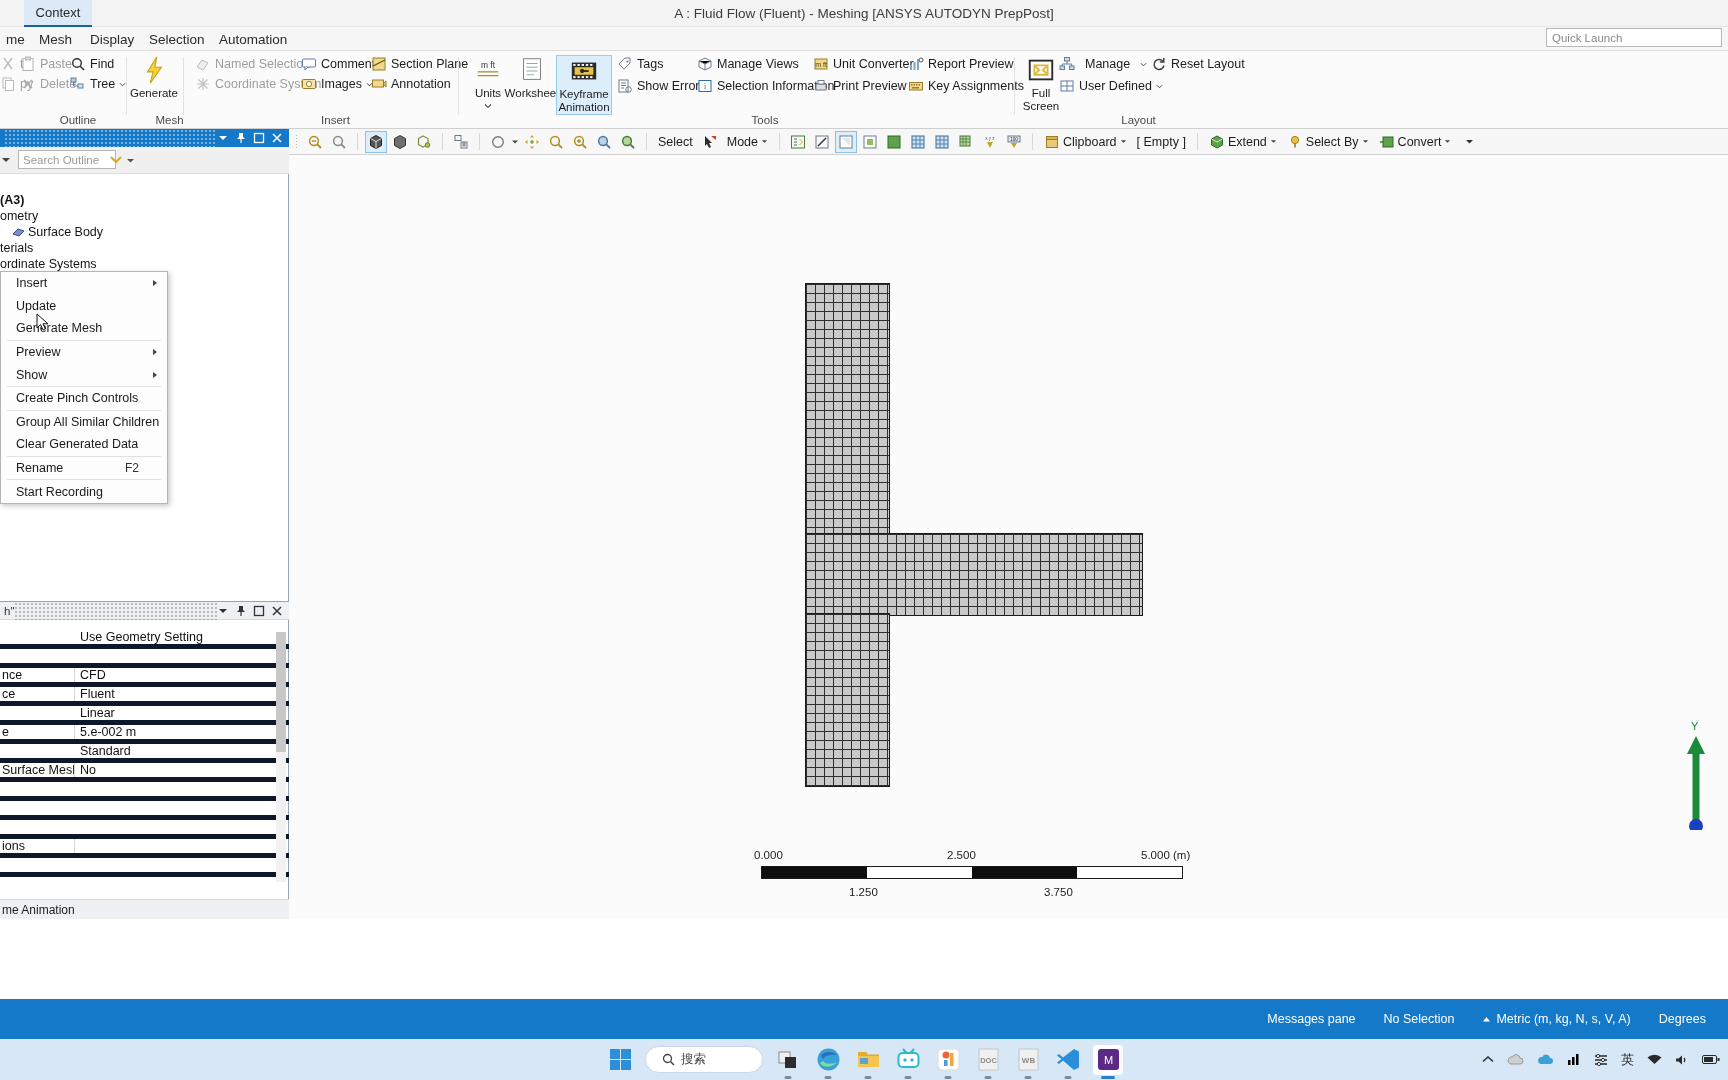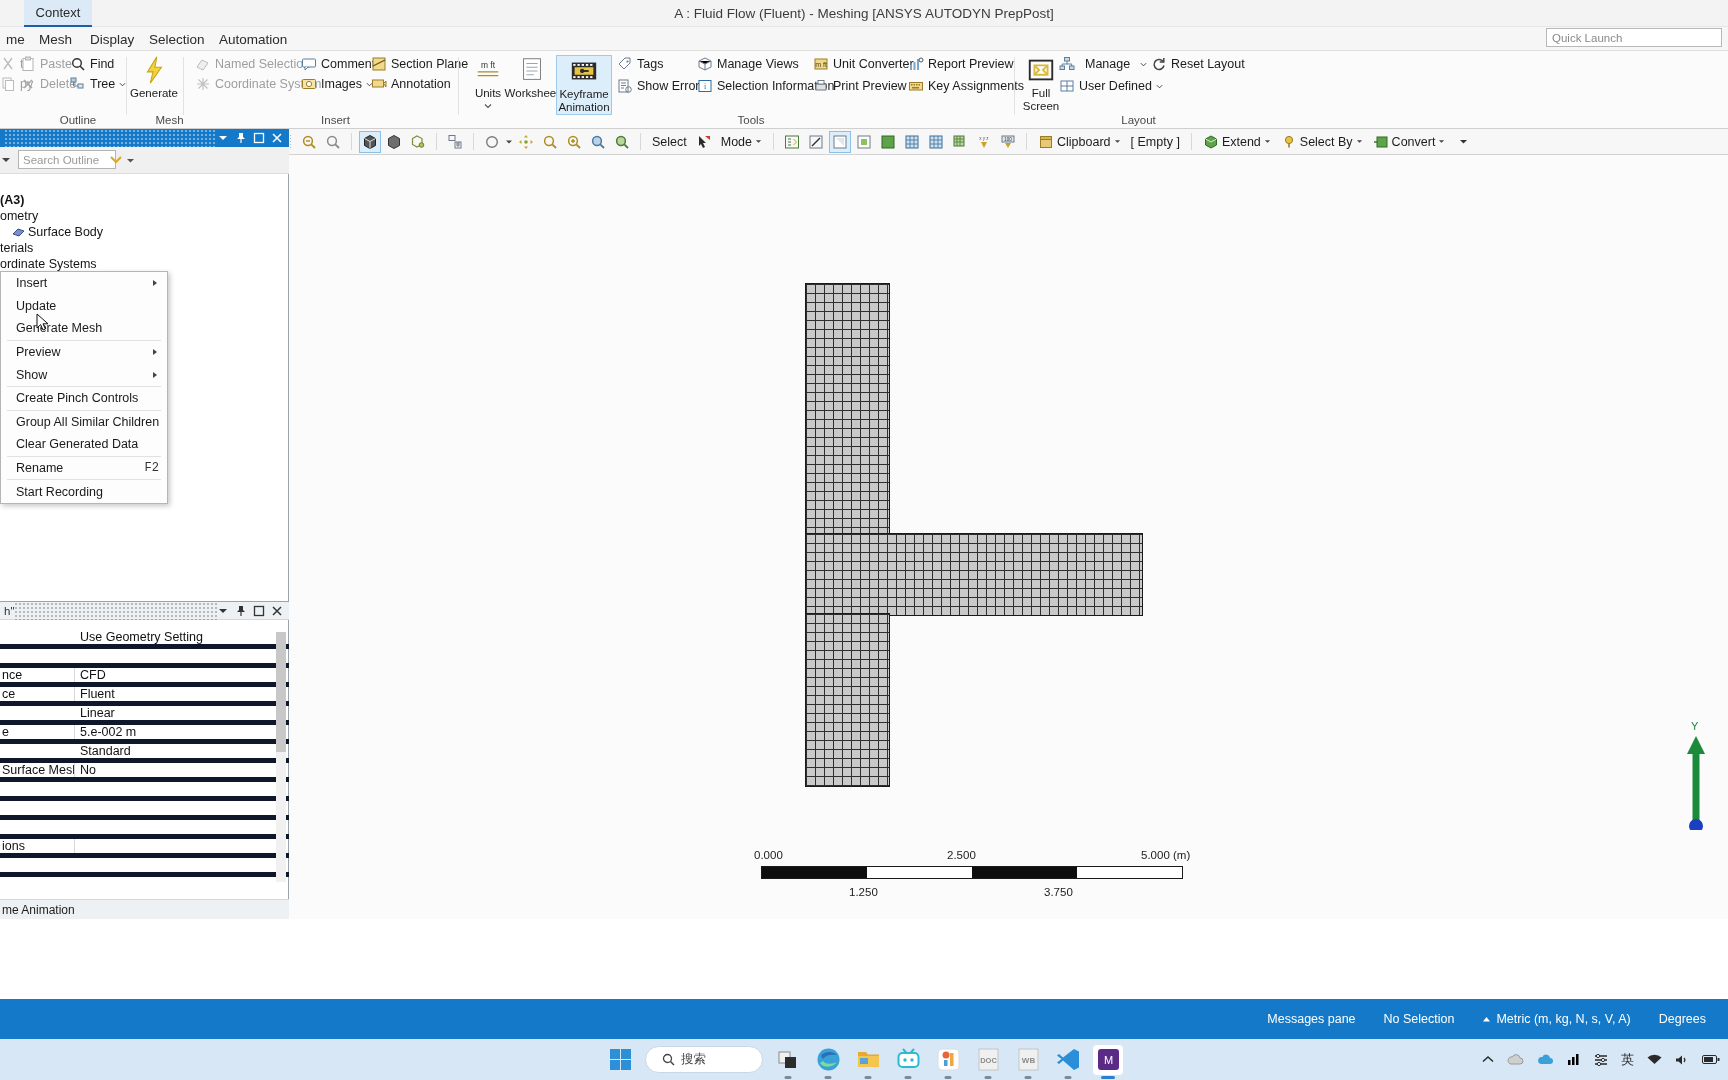--- a/index.html
+++ b/index.html
@@ -135,21 +135,21 @@
   .footer-tab {
     position: absolute; left: 0; bottom: 0; width: 289px; height: 20px;
     background: #eef1f3; border-top: 1px solid #d3d8db;
     font-size: 12px; color: #1c1c1c; display: flex; align-items: center; padding-left: 2px;
   }
 
   
   .gfx-toolbar {
     position: absolute; left: 289px; top: 129px; right: 0; height: 26px;
     background: #f7f7f7; border-bottom: 1px solid #d2d2d2;
-    display: flex; align-items: center; gap: 2px;
+    display: flex; align-items: center; padding-left: 6px; gap: 2px;
   }
   .tbtn { width: 22px; height: 22px; display:flex; align-items:center; justify-content:center; }
   .tbtn.sel { background: #ddeefb; border: 1px solid #8cc0e6; }
   .tsep { width: 1px; height: 17px; background: #d8d8d8; margin: 0 5px; }
   .tlabel { font-size: 12.5px; color: #1c1c1c; padding: 0 4px; display:flex; align-items:center; gap:3px;}
   .grip { width: 4px; height: 16px; margin-right:3px;
     background-image: radial-gradient(circle, #bbb 0.7px, transparent 0.8px);
     background-size: 3px 3px; }
 
   
@@ -172,21 +172,21 @@
   
   .ctxmenu {
     position: absolute; left: 0px; top: 271px; width: 168px;
     background: #fdfdfd; border: 1px solid #b5b5b5;
     box-shadow: 2px 2px 5px rgba(0,0,0,.22); z-index: 60;
   }
   .cmi {
     position: relative; height: 22.6px; display: flex; align-items: center;
     font-size: 12.5px; color: #1a1a1a; padding-left: 15px;
   }
-  .cmi .shortcut { margin-left: auto; padding-right: 8px; font-size: 12px; color: #333; font-family: Liberation Mono, monospace; }
+  .cmi .shortcut { margin-left: auto; padding-right: 28px; font-size: 12px; color: #333; }
   .cmi .arrow { position: absolute; right: 10px; width: 0; height: 0;
     border-left: 4px solid #444; border-top: 3.5px solid transparent; border-bottom: 3.5px solid transparent; }
   .cmi-sep { height: 1px; background: #e2e2e2; margin: 0 6px; }
   .cursor-arrow { position: absolute; z-index: 70; pointer-events: none; }
 
   
   .statusbar {
     position: absolute; left: 0; bottom: 41px; width: 1728px; height: 40px;
     background: #1379c8; display: flex; align-items: center; color: #fff; font-size: 12.5px;
   }
@@ -334,21 +334,21 @@
     </div>
     <div class="ritem" style="left:371px;top:23px;">
       <svg class="ico" viewBox="0 0 16 16">
           <rect x="1.5" y="4" width="11" height="7" fill="#f0d98a" stroke="#9b7d28"></rect>
           <path d="M12.5 7.5L15 5v6z" fill="#f0d98a" stroke="#9b7d28"></path>
         </svg>
       <span>Annotation</span>
     </div>
     <div class="rgroup-sep" style="left:458px;"></div>
 
-    <div class="rgroup" style="left:458px;width:556px;">
+    <div class="rgroup" style="left:472px;width:556px;">
       <div class="rgroup-label">Tools</div>
     </div>
     <div class="bigbtn" style="left:460px;top:4px;">
       <svg class="bico" viewBox="0 0 32 32">
         <text x="16" y="14" font-size="9" text-anchor="middle" fill="#333" font-family="Liberation Sans">m ft</text>
         <path d="M5 18h22M5 22h22" stroke="#b08c20" stroke-width="1.4"></path>
       </svg>
       <span>Units</span>
       <svg width="8" height="6" style="margin-top:3px" viewBox="0 0 8 6">
           <path d="M1 1.5l3 3 3-3" stroke="#555" fill="none" stroke-width="1.1"></path>

